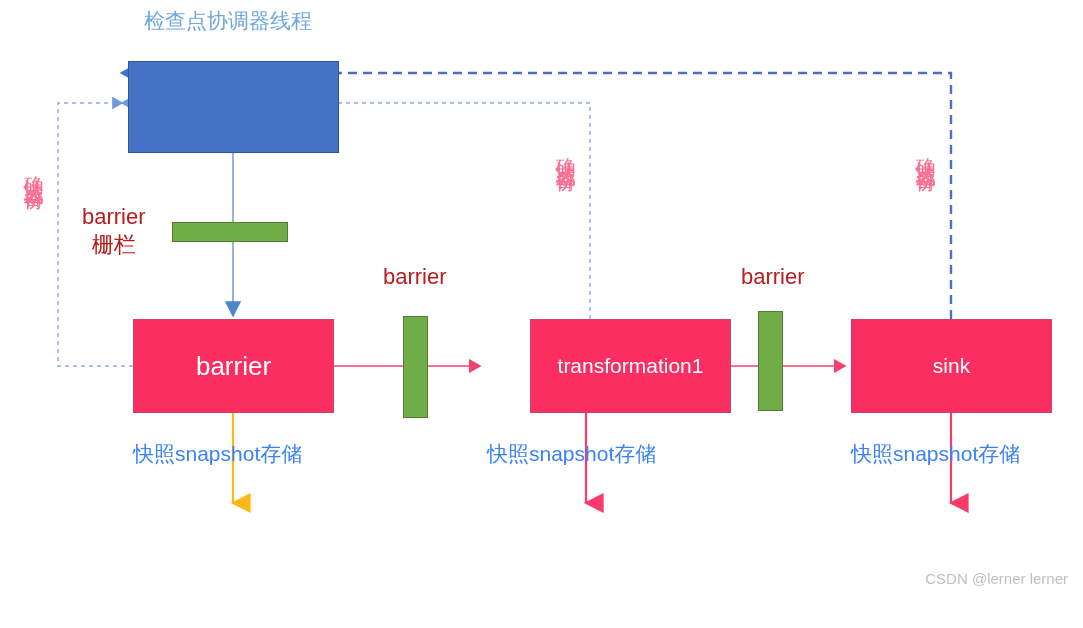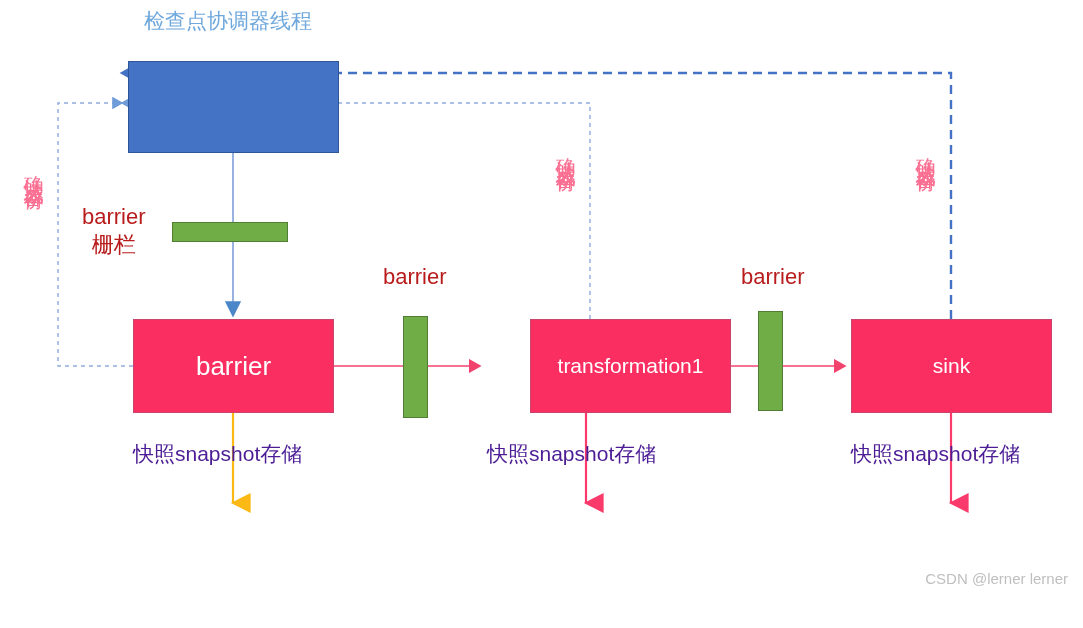--- a/index.html
+++ b/index.html
@@ -101,21 +101,21 @@
     font-size: 22px;
   }
   .lbl-barrier-1 {
     left: 82px; top: 203px;
     text-align: center;
     line-height: 1.25;
   }
   .lbl-barrier-2 { left: 383px; top: 264px; }
   .lbl-barrier-3 { left: 741px; top: 264px; }
   .lbl-snapshot {
-    color: #4c1d95;
+    color: #3b82f6;
     font-size: 21px;
   }
   .lbl-snap-1 { left: 133px; top: 442px; }
   .lbl-snap-2 { left: 487px; top: 442px; }
   .lbl-snap-3 { left: 851px; top: 442px; }
   .lbl-vert {
     position: absolute;
     color: #fb6f92;
     font-size: 20px;
     writing-mode: vertical-rl;

